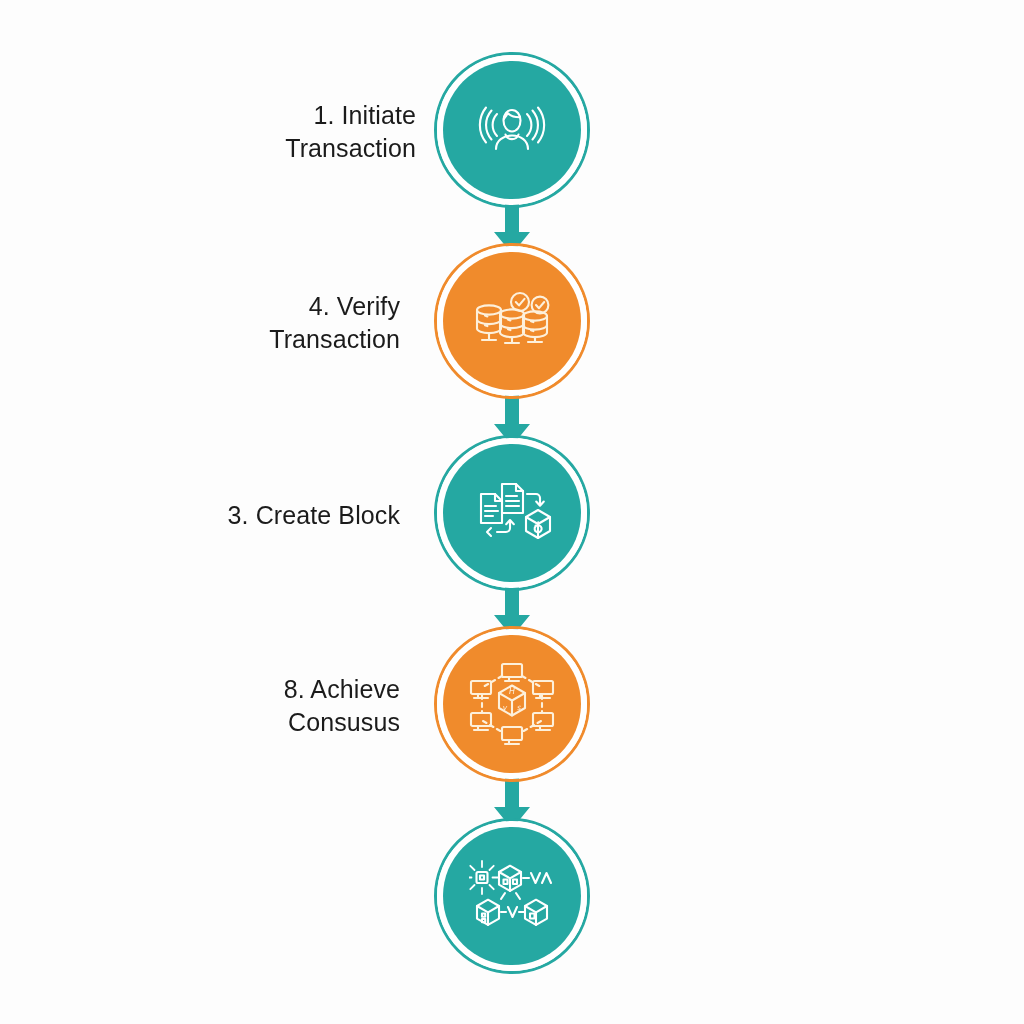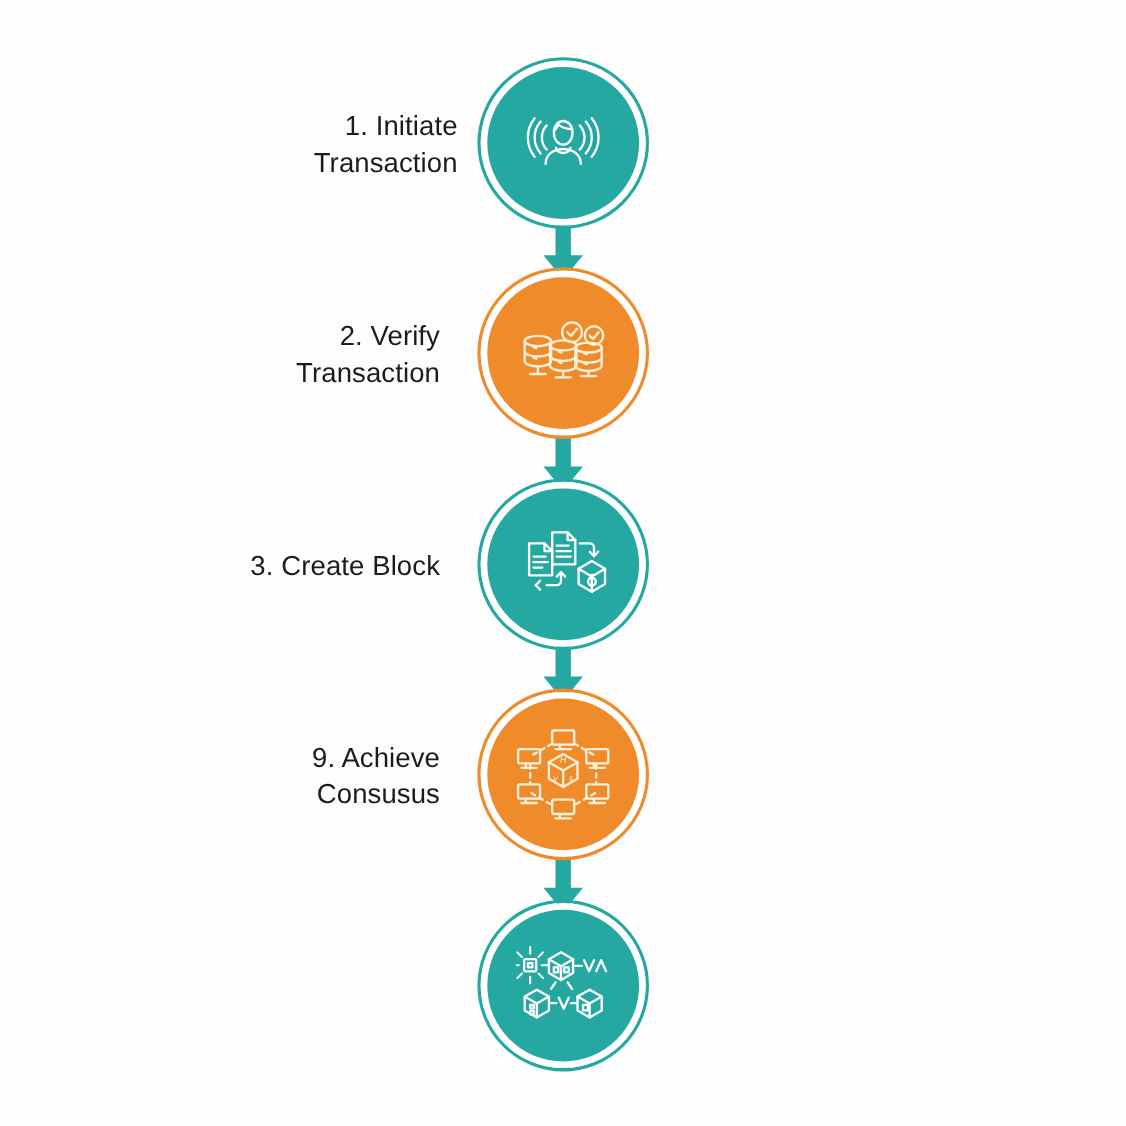--- a/index.html
+++ b/index.html
@@ -151,21 +151,21 @@
             <path d="M58 27 a16 16 0 0 1 0 22"></path>
             <path d="M63.5 23.5 a22 22 0 0 1 0 29"></path>
             <path d="M69 20.5 a28 28 0 0 1 0 35"></path>
           </g>
         </svg>
       </div>
     </div>
   </div>
 
   <div class="step-row" style="top:243px;">
-    <div class="step-label">2. Verify
+    <div class="step-label">4. Verify
 Transaction</div>
     <div class="step-circle orange">
       <div class="ring-outer"></div>
       <div class="ring-gap"></div>
       <div class="disc">
         <svg viewBox="0 0 86 86">
           <g class="icon-stroke-cream">
 
             <ellipse cx="20" cy="32" rx="12" ry="4.6"></ellipse>
             <path d="M8 32 v18.5 c0 2.5 5.4 4.6 12 4.6 s12 -2.1 12 -4.6 V32"></path>
@@ -227,21 +227,21 @@
             <path d="M28 62 h9 a4 4 0 0 0 4 -4 v-7"></path>
             <path d="M37.2 54.2 l3.8 -4.2 l3.8 4.2"></path>
             <path d="M22 58 l-4 4 l4 4"></path>
           </g>
         </svg>
       </div>
     </div>
   </div>
 
   <div class="step-row" style="top:626px;">
-    <div class="step-label">9. Achieve
+    <div class="step-label">8. Achieve
 Consusus</div>
     <div class="step-circle orange">
       <div class="ring-outer"></div>
       <div class="ring-gap"></div>
       <div class="disc">
         <svg viewBox="0 0 86 86">
           <g class="icon-stroke-cream">
 
             <g stroke-dasharray="4 4">
               <path d="M33 15 L14 26"></path>

